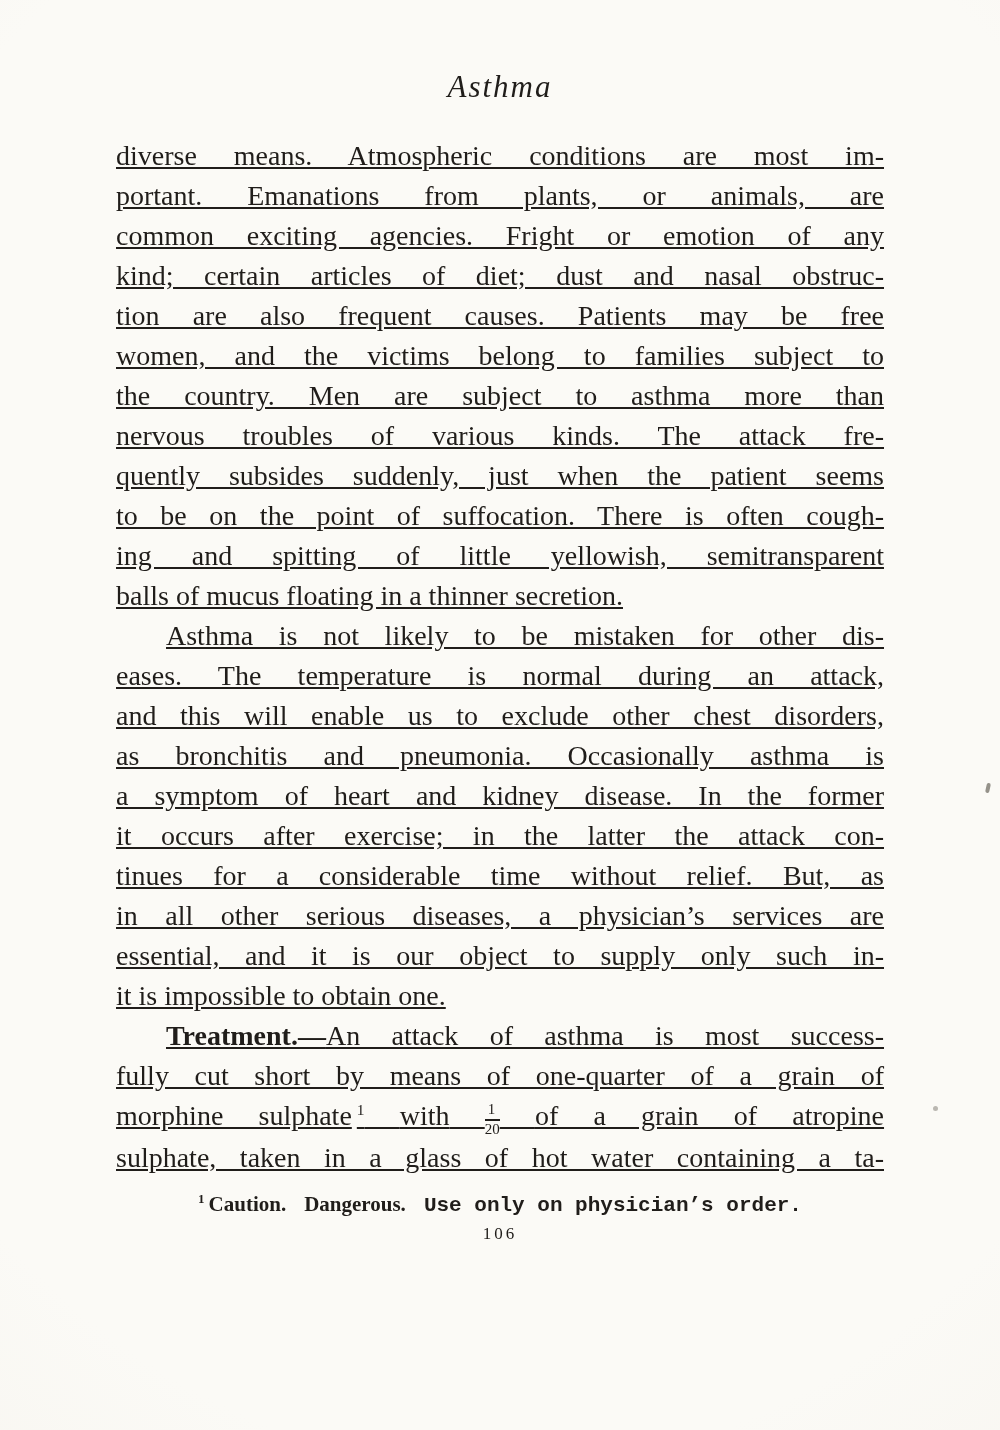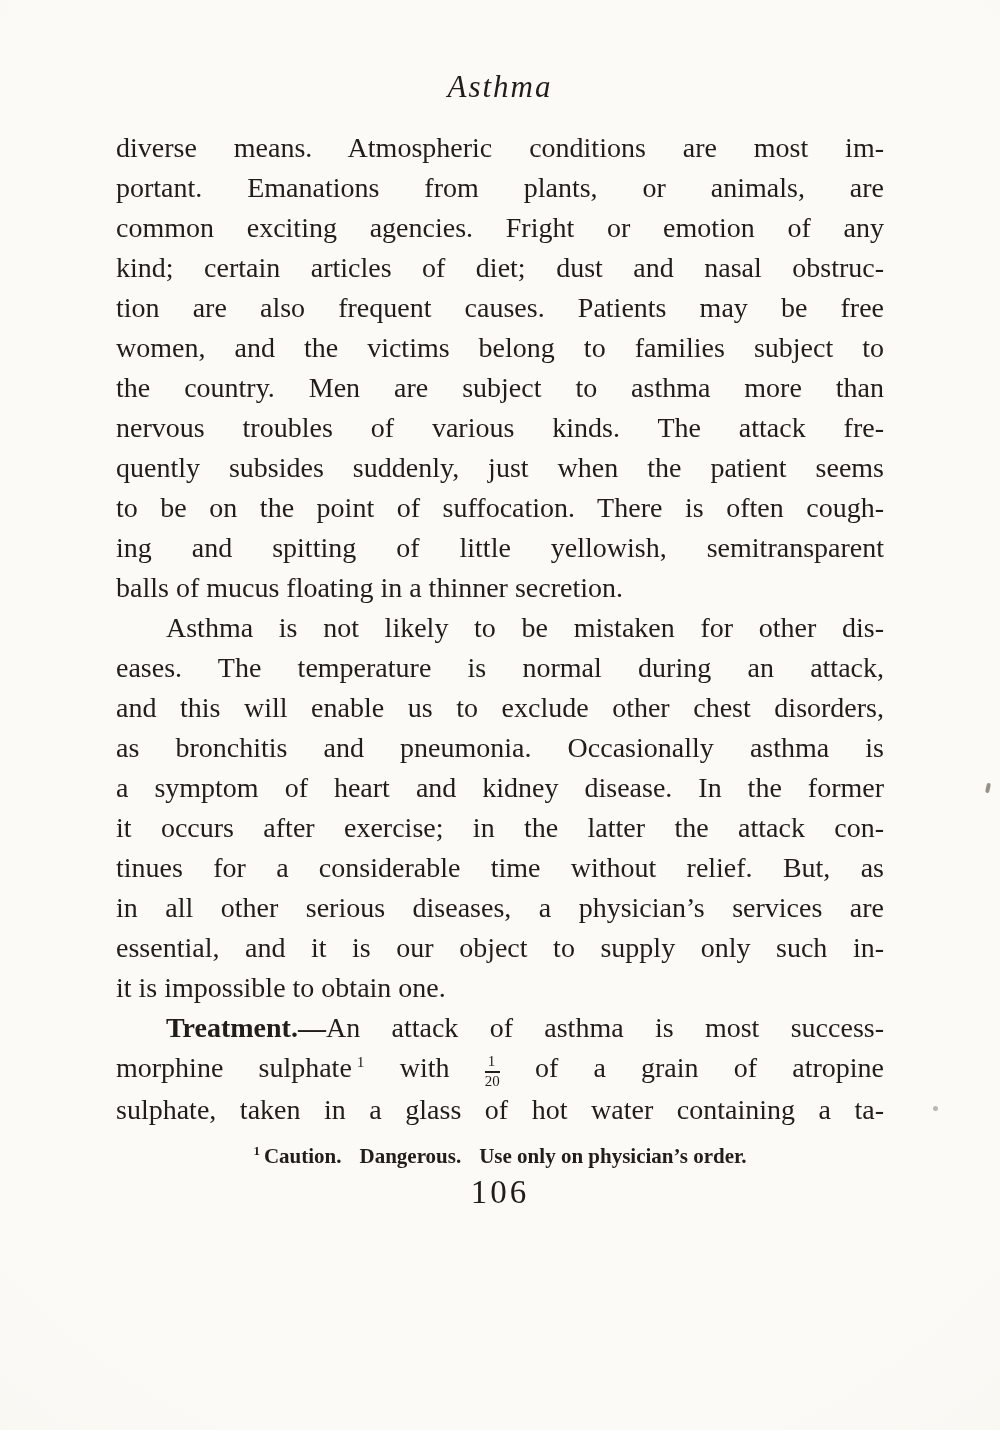--- a/index.html
+++ b/index.html
@@ -25,23 +25,24 @@
   }
   .running-head {
     padding-top: 68px;
     text-align: center;
     font-style: italic;
     font-size: 31px;
     letter-spacing: 2px;
     line-height: 38px;
   }
   .body-text {
-    margin-top: 22px;
+    margin-top: 30px;
     font-size: 28px;
     line-height: 40px;
+    text-decoration: underline;
   }
   .line {
     text-align: justify;
     text-align-last: justify;
   }
   .line.last {
     text-align-last: left;
   }
   .line.indent {
     text-indent: 50px;
@@ -82,25 +83,26 @@
     font-size: 13px;
     vertical-align: super;
     line-height: 0;
     margin-right: 4px;
   }
   .footnote .fn-part {
     margin-right: 18px;
   }
   .footnote .fn-part:last-child {
     margin-right: 0;
+    font-family: Liberation Mono, monospace;
   }
   .page-number {
     margin-top: 4px;
     text-align: center;
-    font-size: 33px;
+    font-size: 17px;
     letter-spacing: 3px;
   }
   .speck {
     position: absolute;
     background: #6a655d;
   }
   .speck-1 {
     left: 986px;
     top: 783px;
     width: 4px;
@@ -151,20 +153,21 @@
         <div class="line">a symptom of heart and kidney disease.  In the former</div>
         <div class="line">it occurs after exercise; in the latter the attack con-</div>
         <div class="line">tinues for a considerable time without relief.  But, as</div>
         <div class="line">in all other serious diseases, a physician’s services are</div>
         <div class="line">essential, and it is our object to supply only such in-</div>
         <div class="line last">it is impossible to obtain one.</div>
       </div>
 
       <div class="paragraph">
         <div class="line indent"><span class="bold">Treatment.—</span><span>An attack of asthma is most success-</span></div>
+        <div class="line">fully cut short by means of one-quarter of a grain of</div>
         <div class="line">
           <span>morphine sulphate</span><sup class="fn-ref">1</sup>
           <span>with</span>
           <span class="frac"><span class="num">1</span><span class="den">20</span></span>
           <span>of a grain of atropine</span>
         </div>
         <div class="line">sulphate, taken in a glass of hot water containing a ta-</div>
       </div>
 
     </div>

